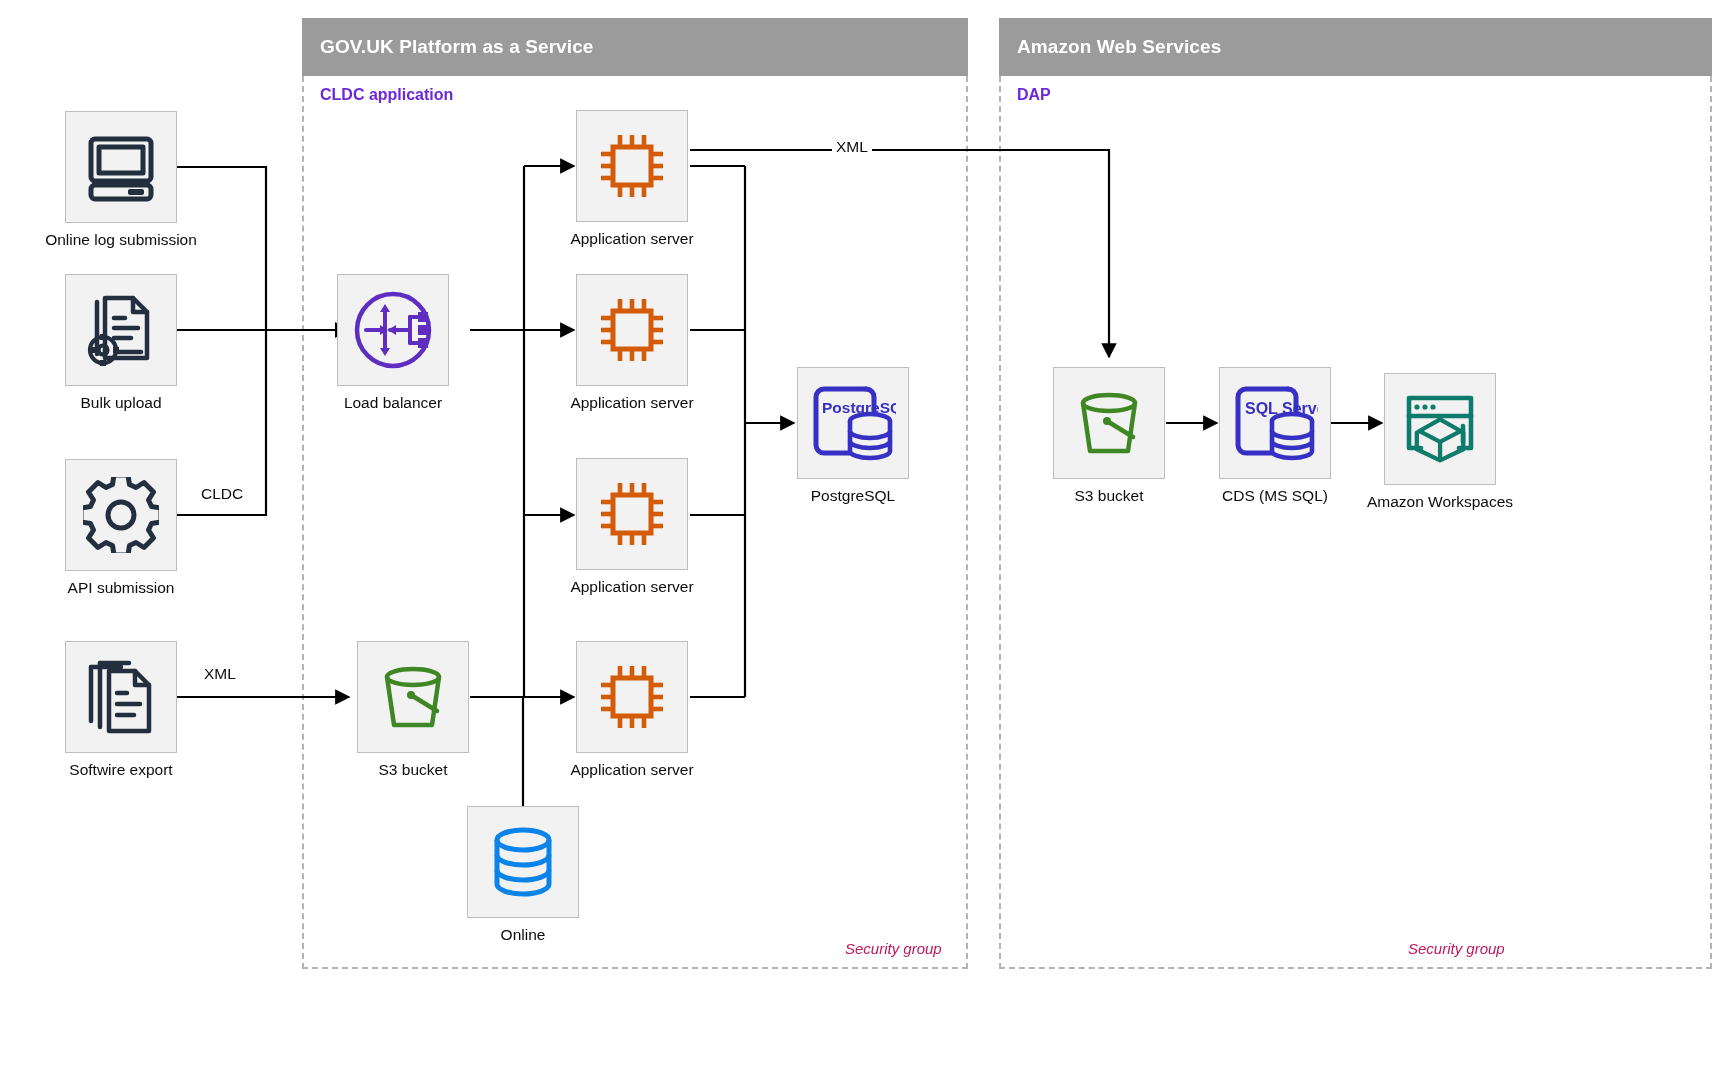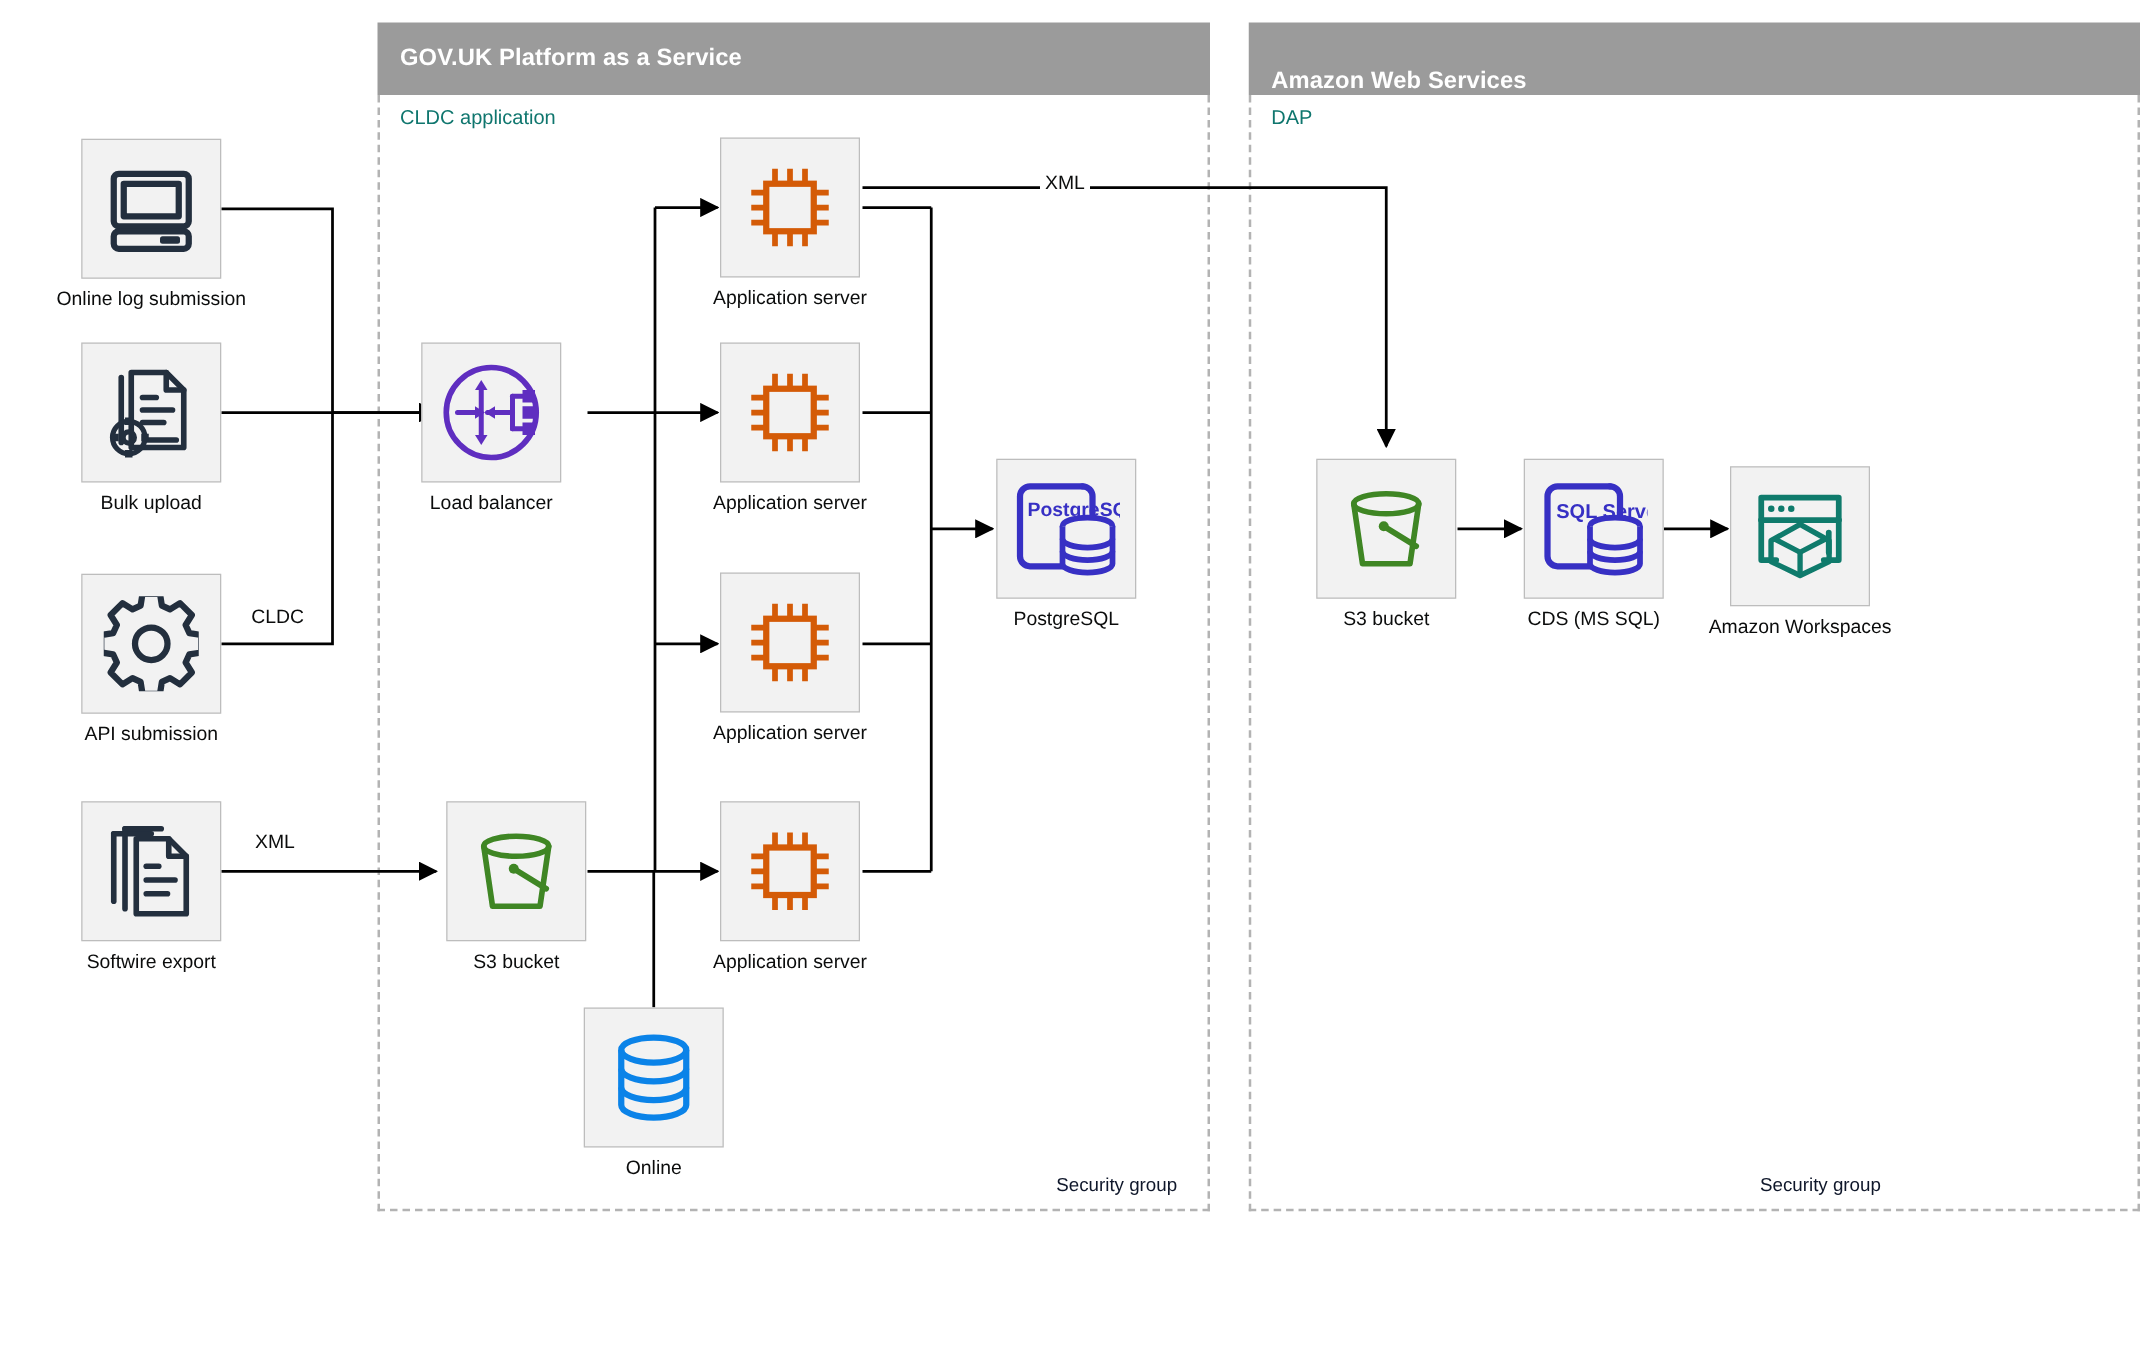--- a/index.html
+++ b/index.html
@@ -27,28 +27,29 @@
   
   .sec-group {
     position: absolute;
     border: 2px dashed #b3b3b3;
     border-top: none;
     background: transparent;
   }
   .sec-label {
     position: absolute;
     font-size: 15px;
-    color: #0f172a;
+    color: #be185d;
     white-space: nowrap;
+    font-style: italic;
   }
   .sub-label {
     position: absolute;
     font-size: 16px;
-    font-weight: normal;
-    color: #0f766e;
+    font-weight: bold;
+    color: #6d28d9;
     white-space: nowrap;
   }
 
   
   .node { position: absolute; }
   .tile {
     width: 112px; height: 112px;
     background: #f2f2f2;
     border: 1px solid #bdbdbd;
     display: flex; align-items: center; justify-content: center;
@@ -80,21 +81,21 @@
 </style>
 </head>
 <body>
 
 <div id="stage">
 
   <div class="group-header" style="left:302px; top:18px; width:666px; height:58px;">
     <span>GOV.UK Platform as a Service</span>
   </div>
 
-  <div class="group-header" style="left:999px; top:18px; width:713px; height:58px;align-items:flex-end;">
+  <div class="group-header" style="left:999px; top:18px; width:713px; height:58px;">
     <span>Amazon Web Services</span>
   </div>
 
   <div class="sec-group" style="left:302px; top:76px; width:666px; height:893px;"></div>
   <div class="sub-label" style="left:320px; top:86px;">CLDC application</div>
   <div class="sec-label" style="left:845px; top:940px;">Security group</div>
 
   <div class="sec-group" style="left:999px; top:76px; width:713px; height:893px;"></div>
   <div class="sub-label" style="left:1017px; top:86px;">DAP</div>
   <div class="sec-label" style="left:1408px; top:940px;">Security group</div>

